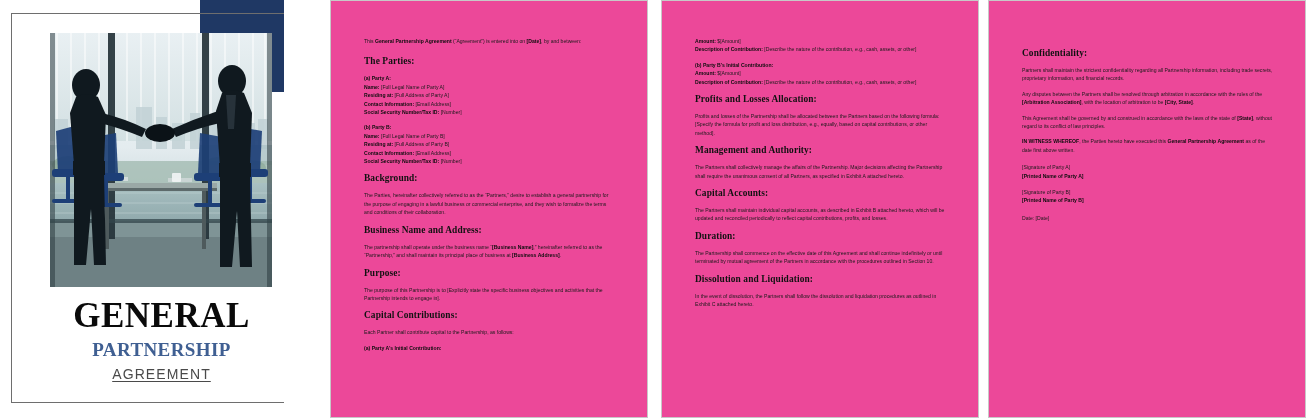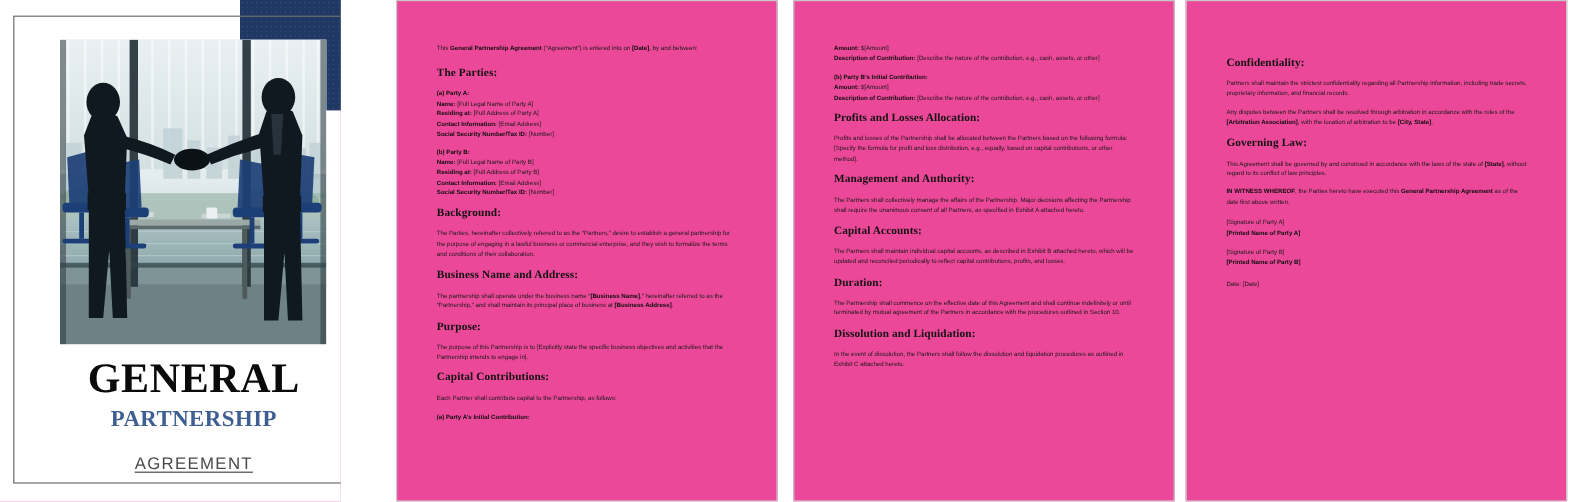--- a/index.html
+++ b/index.html
@@ -99,21 +99,20 @@
     color: #3f5f92;
   }
   .title-agreement {
     font-family: "Liberation Sans", sans-serif;
     font-size: 14px;
     line-height: 20px;
     letter-spacing: 1.1px;
     color: #4a4a4a;
     text-decoration: underline;
     text-underline-offset: 2px;
-    margin-top: 12px;
   }
 
   
   #page-2 { left: 330px; width: 318px; }
   #page-3 { left: 661px; width: 318px; }
   #page-4 { left: 988px; width: 318px; }
 
   .page-body {
     position: absolute;
     left: 33px;
@@ -398,21 +397,20 @@
   </div>
 
   <div class="page" id="page-4">
     <div class="page-body">
 
       <h2 class="sec-head first">Confidentiality:</h2>
       <p class="para">Partners shall maintain the strictest confidentiality regarding all Partnership information, including trade secrets, proprietary information, and financial records.</p>
 
       <p class="para"><span>Any disputes between the Partners shall be resolved through arbitration in accordance with the rules of the </span><b>[Arbitration Association]</b><span>, with the location of arbitration to be </span><b>[City, State]</b><span>.</span></p>
 
-      <h2 class="sec-head">Governing Law:</h2>
       <p class="para"><span>This Agreement shall be governed by and construed in accordance with the laws of the state of </span><b>[State]</b><span>, without regard to its conflict of law principles.</span></p>
 
       <p class="para"><b>IN WITNESS WHEREOF</b><span>, the Parties hereto have executed this </span><b>General Partnership Agreement</b><span> as of the date first above written.</span></p>
 
       <div class="sig-block">
         <div class="sig-group">
           <div class="sig-line">[Signature of Party A]</div>
           <div class="sig-line"><b>[Printed Name of Party A]</b></div>
         </div>
         <div class="sig-group">

